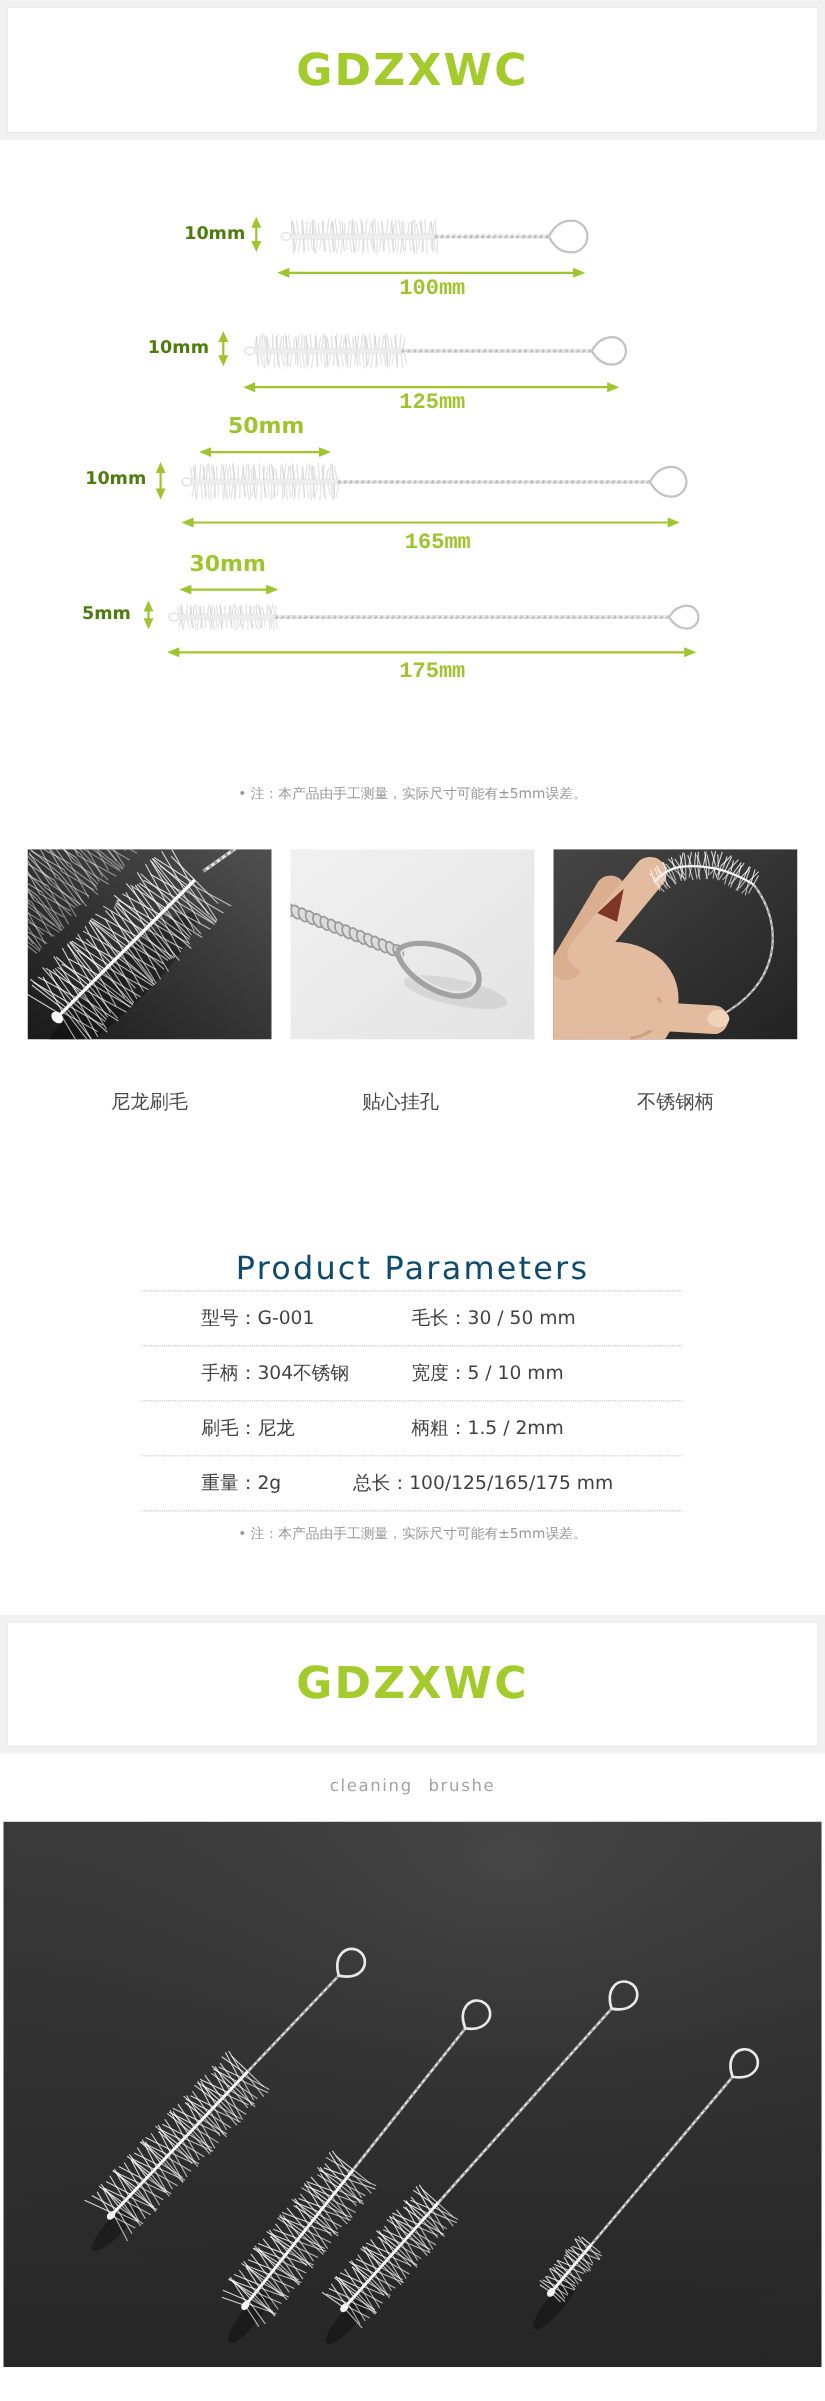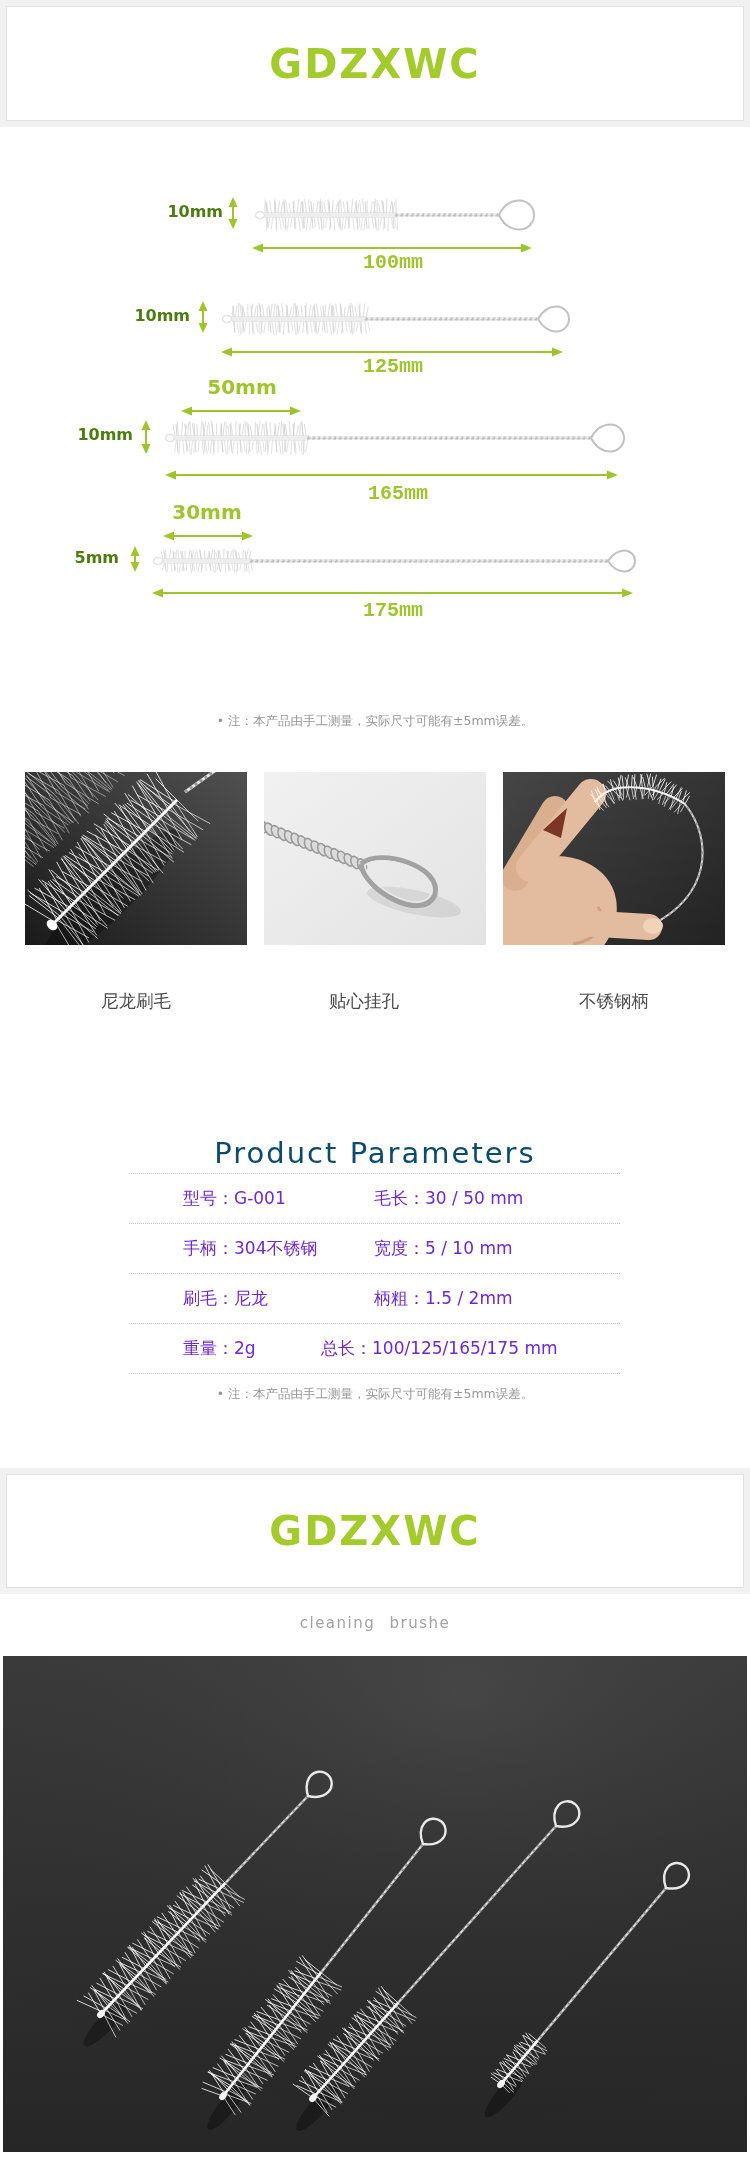--- a/index.html
+++ b/index.html
@@ -17,21 +17,21 @@
   .diag-brush{position:absolute;}
   .note{position:absolute;left:0;width:750px;text-align:center;font-size:12.5px;color:#979797;}
   .photo{position:absolute;top:772px;width:222px;height:173px;}
   .photo svg{display:block;}
   .caption{position:absolute;top:989px;width:222px;text-align:center;font-size:17.5px;
            font-weight:500;color:#4a4a4a;}
   .pp-title{position:absolute;top:1092px;left:0;width:750px;text-align:center;font-size:29px;
             color:#0c4a6e;letter-spacing:2px;font-weight:400;margin-top:44px;}
   .ptable{position:absolute;top:1173px;left:129px;width:491px;border-bottom:1px dotted #c3c3c3;}
   .prow{height:49px;border-top:1px dotted #c3c3c3;display:flex;align-items:center;
-        font-size:17px;color:#6d28d9;}
+        font-size:17px;color:#404040;}
   .pcell{white-space:nowrap;}
   .pcell.l{margin-left:54px;width:191px;}
   .prow:nth-child(4) .pcell.r{margin-left:-53px;}
   .tagline{position:absolute;top:1614px;left:0;width:750px;text-align:center;font-size:15px;
            color:#a2a2a2;letter-spacing:1.5px;word-spacing:8px;}
   .dark-photo{position:absolute;left:3px;top:1656px;}
 </style>
 </head>
 <body>
 

